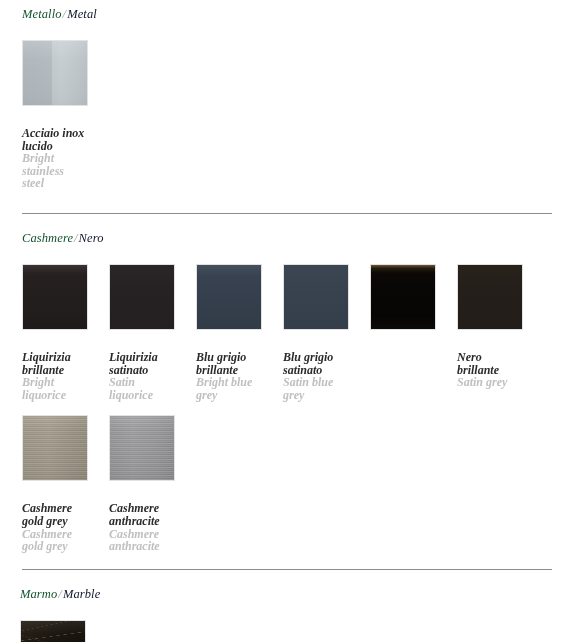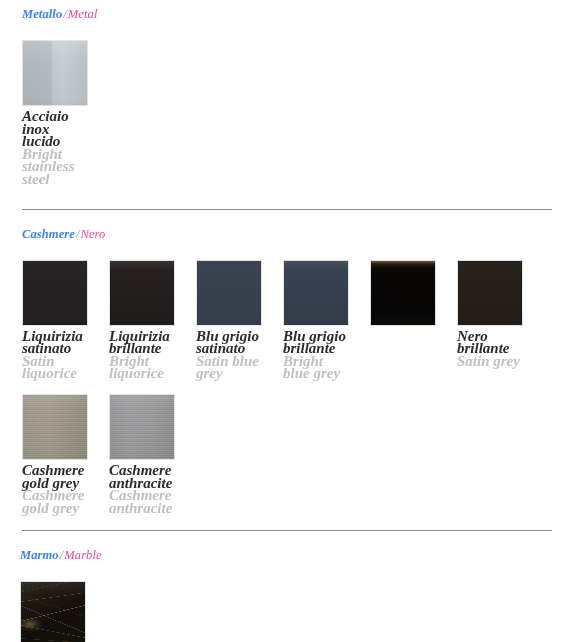--- a/index.html
+++ b/index.html
@@ -34,30 +34,30 @@
     margin: 0 22px;
   }
   .section-header {
     font-style: italic;
     font-size: 12.5px;
     letter-spacing: 0.1px;
     white-space: nowrap;
     line-height: 14px;
   }
   .section-header .it {
-    color: #3b82f6;
-    font-weight: bold;
+    color: #14532d;
+    font-weight: normal;
   }
   .section-header .sep {
     color: #9b9b9b;
     font-weight: normal;
     padding: 0 1px;
   }
   .section-header .en {
-    color: #ec4899;
+    color: #0f172a;
     font-weight: normal;
   }
 
   
   .swatch-grid {
     display: flex;
     flex-wrap: wrap;
     width: 540px;
   }
   .swatch-cell {
@@ -73,23 +73,23 @@
     position: relative;
     overflow: hidden;
     background: #cccccc;
   }
   .swatch .sheen {
     position: absolute;
     inset: 0;
     pointer-events: none;
   }
   .swatch-label {
-    margin-top: 4px;
+    margin-top: 21px;
     font-style: italic;
-    font-size: 15px;
+    font-size: 12px;
     line-height: 12.6px;
   }
   .swatch-label .name-it {
     color: #2b2b2b;
     font-weight: bold;
     display: block;
   }
   .swatch-label .name-en {
     color: #c0c0c0;
     font-weight: bold;
@@ -197,56 +197,56 @@
   <div class="divider" style="margin-top:23px;"></div>
 
   <div class="section" style="padding-top:17px;">
     <div class="section-header">
       <span class="it">Cashmere</span><span class="sep">/</span><span class="en">Nero</span>
     </div>
 
     <div class="swatch-grid" style="margin-top:19px;">
 
       <div class="swatch-cell">
+        <div class="swatch sw-liq-bri">
+          <div class="sheen"></div>
+        </div>
+        <div class="swatch-label">
+          <span class="name-it">Liquirizia brillante</span>
+          <span class="name-en">Bright liquorice</span>
+        </div>
+      </div>
+
+      <div class="swatch-cell">
         <div class="swatch sw-liq-sat">
           <div class="sheen"></div>
         </div>
         <div class="swatch-label">
           <span class="name-it">Liquirizia satinato</span>
           <span class="name-en">Satin liquorice</span>
         </div>
       </div>
 
       <div class="swatch-cell">
-        <div class="swatch sw-liq-bri">
-          <div class="sheen"></div>
-        </div>
-        <div class="swatch-label">
-          <span class="name-it">Liquirizia brillante</span>
-          <span class="name-en">Bright liquorice</span>
+        <div class="swatch sw-blu-bri">
+          <div class="sheen"></div>
+        </div>
+        <div class="swatch-label">
+          <span class="name-it">Blu grigio brillante</span>
+          <span class="name-en">Bright blue grey</span>
         </div>
       </div>
 
       <div class="swatch-cell">
         <div class="swatch sw-blu-sat">
           <div class="sheen"></div>
         </div>
         <div class="swatch-label">
           <span class="name-it">Blu grigio satinato</span>
           <span class="name-en">Satin blue grey</span>
-        </div>
-      </div>
-
-      <div class="swatch-cell">
-        <div class="swatch sw-blu-bri">
-          <div class="sheen"></div>
-        </div>
-        <div class="swatch-label">
-          <span class="name-it">Blu grigio brillante</span>
-          <span class="name-en">Bright blue grey</span>
         </div>
       </div>
 
       <div class="swatch-cell">
         <div class="swatch sw-nero-bri">
           <div class="sheen"></div>
         </div>
       </div>
 
       <div class="swatch-cell">

